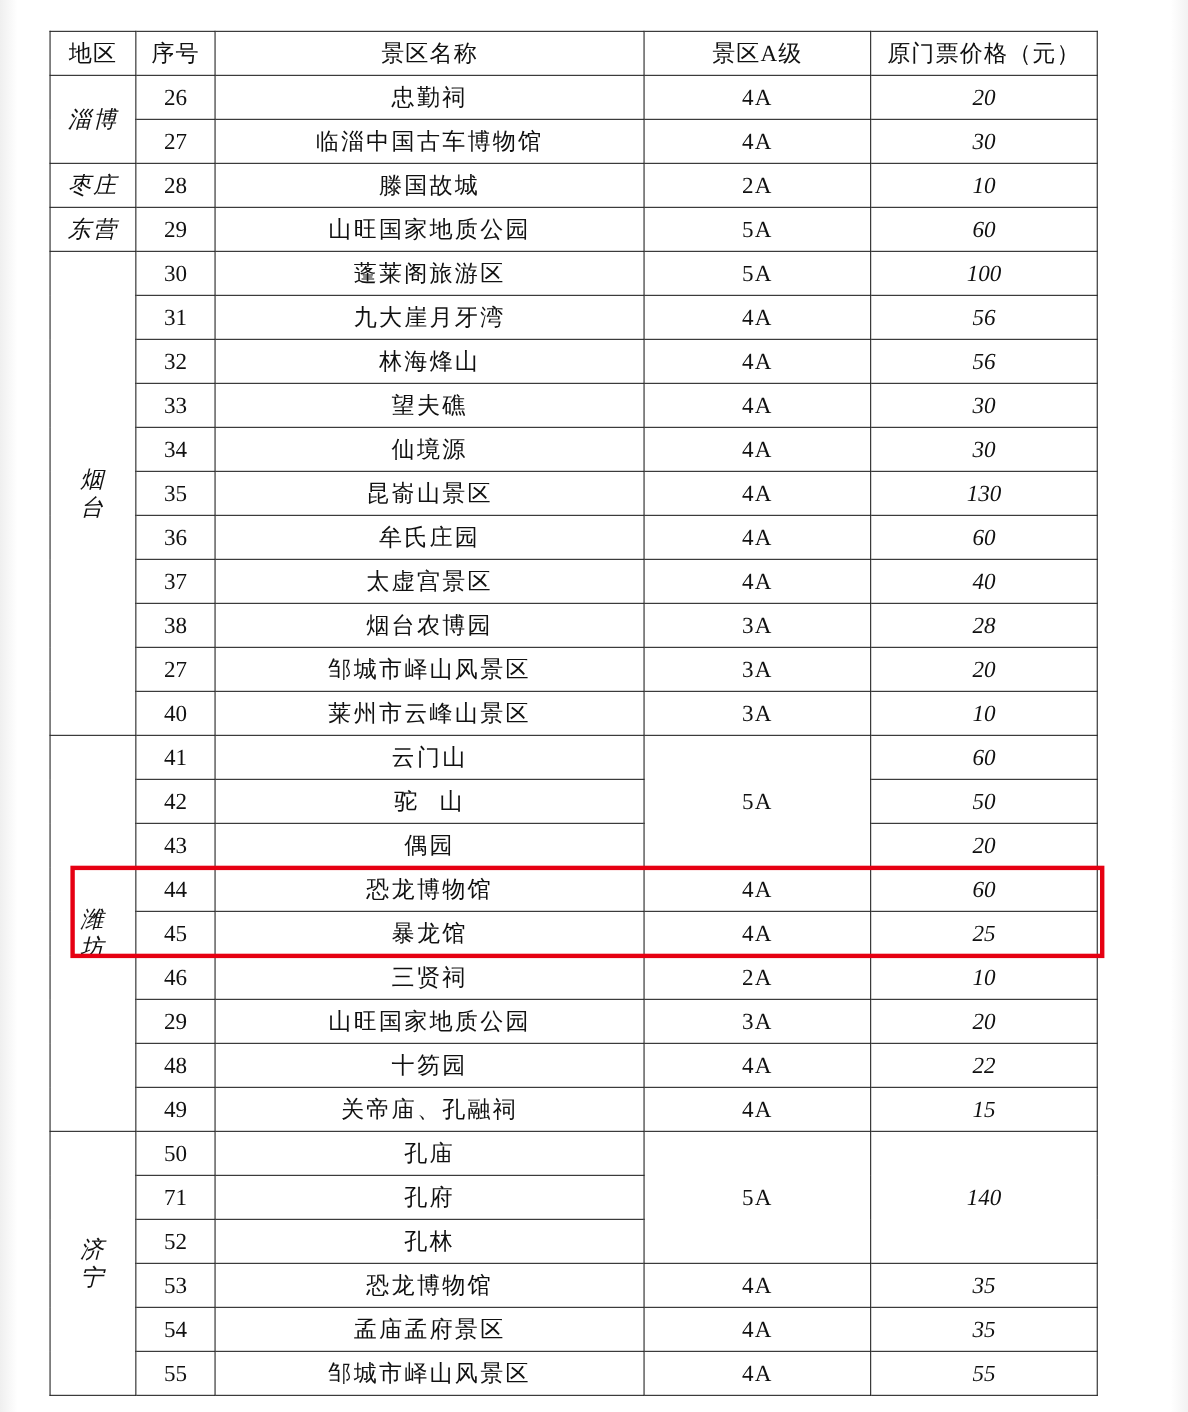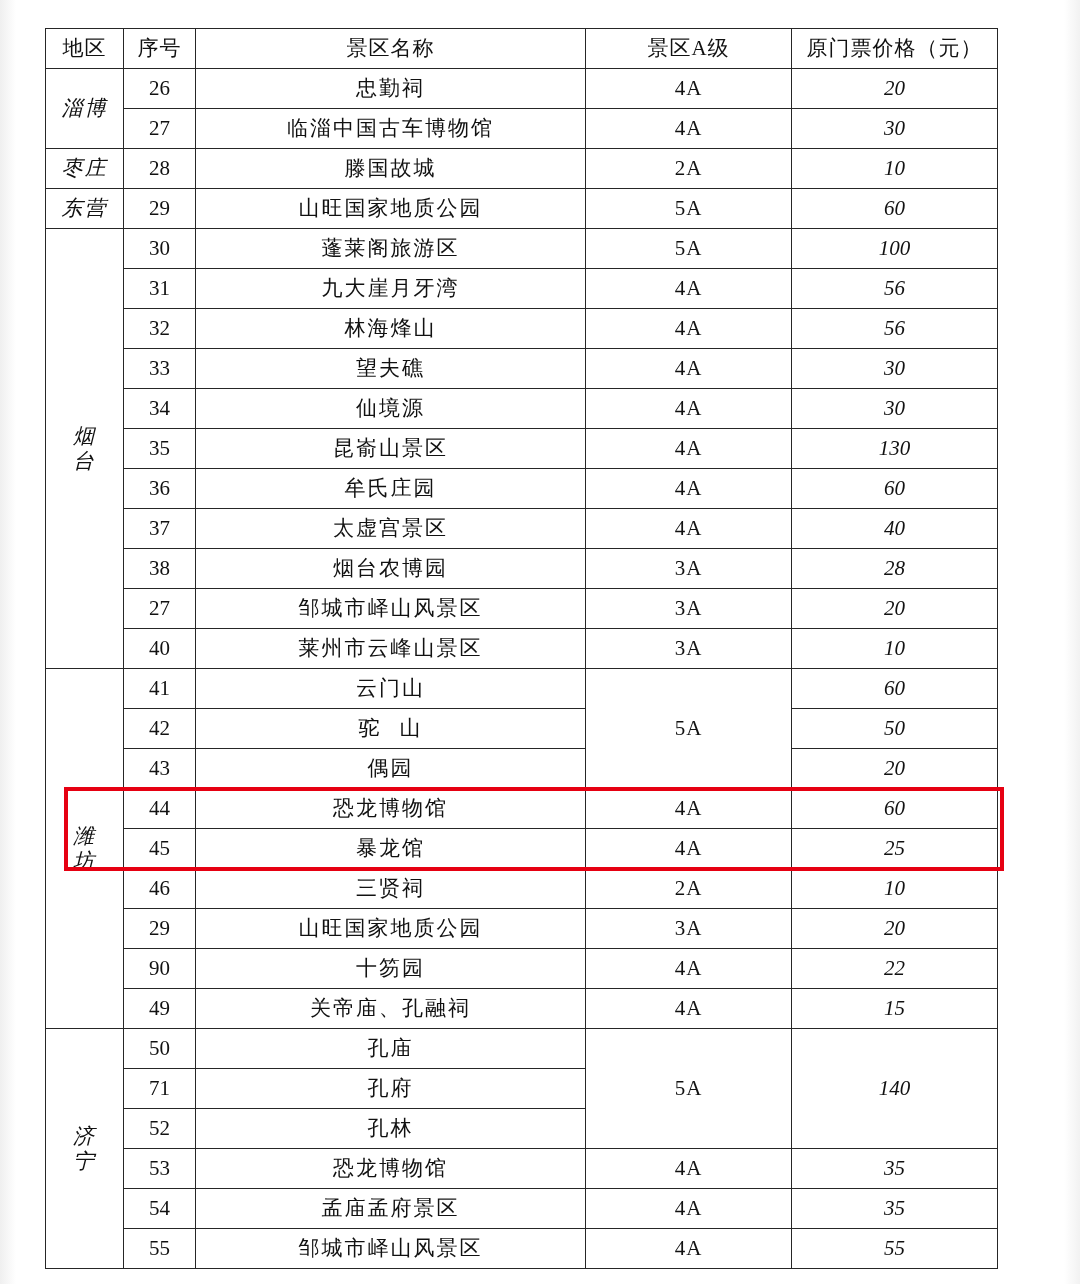--- a/index.html
+++ b/index.html
@@ -254,21 +254,21 @@
           <td class="level" rowspan="1">2A</td>
           <td class="price" rowspan="1">10</td>
         </tr>
         <tr>
           <td class="num">29</td>
           <td class="name">山旺国家地质公园</td>
           <td class="level" rowspan="1">3A</td>
           <td class="price" rowspan="1">20</td>
         </tr>
         <tr>
-          <td class="num">90</td>
+          <td class="num">48</td>
           <td class="name">十笏园</td>
           <td class="level" rowspan="1">4A</td>
           <td class="price" rowspan="1">22</td>
         </tr>
         <tr>
           <td class="num">49</td>
           <td class="name">关帝庙、孔融祠</td>
           <td class="level" rowspan="1">4A</td>
           <td class="price" rowspan="1">15</td>
         </tr>

